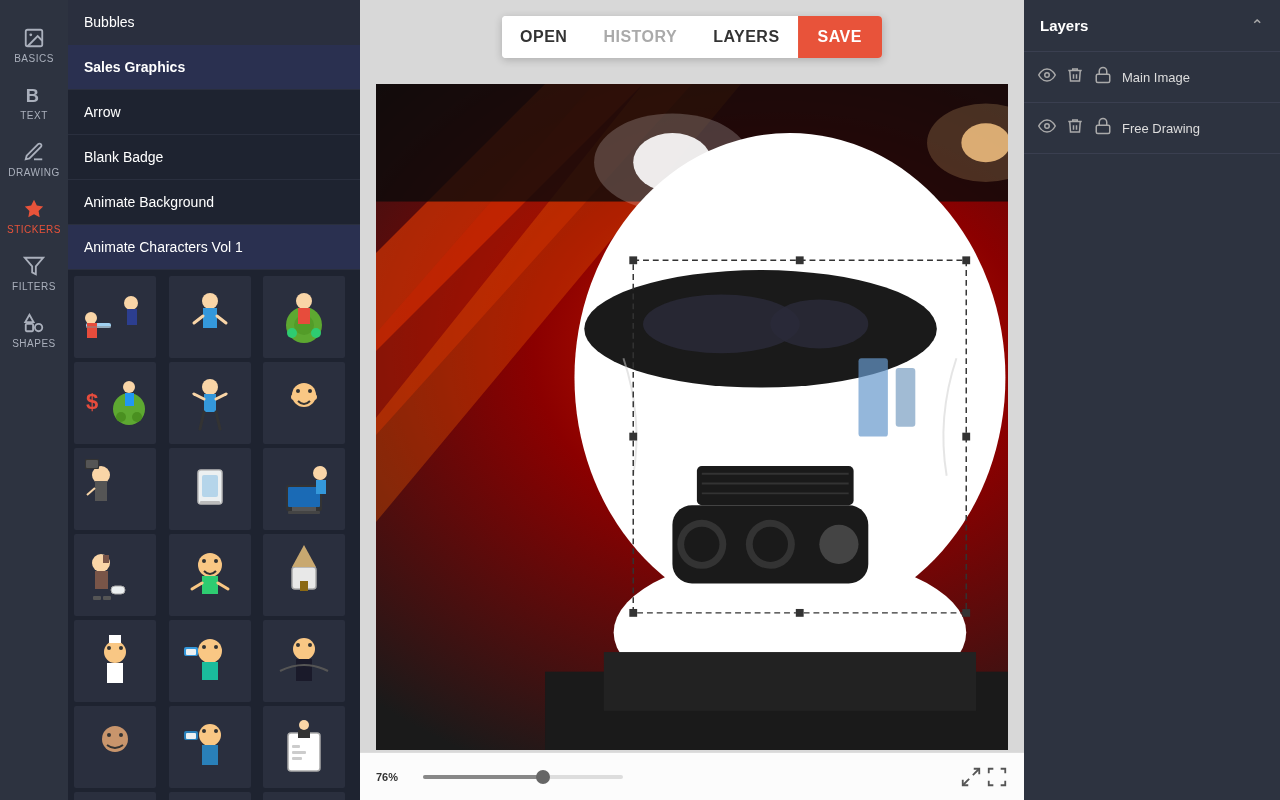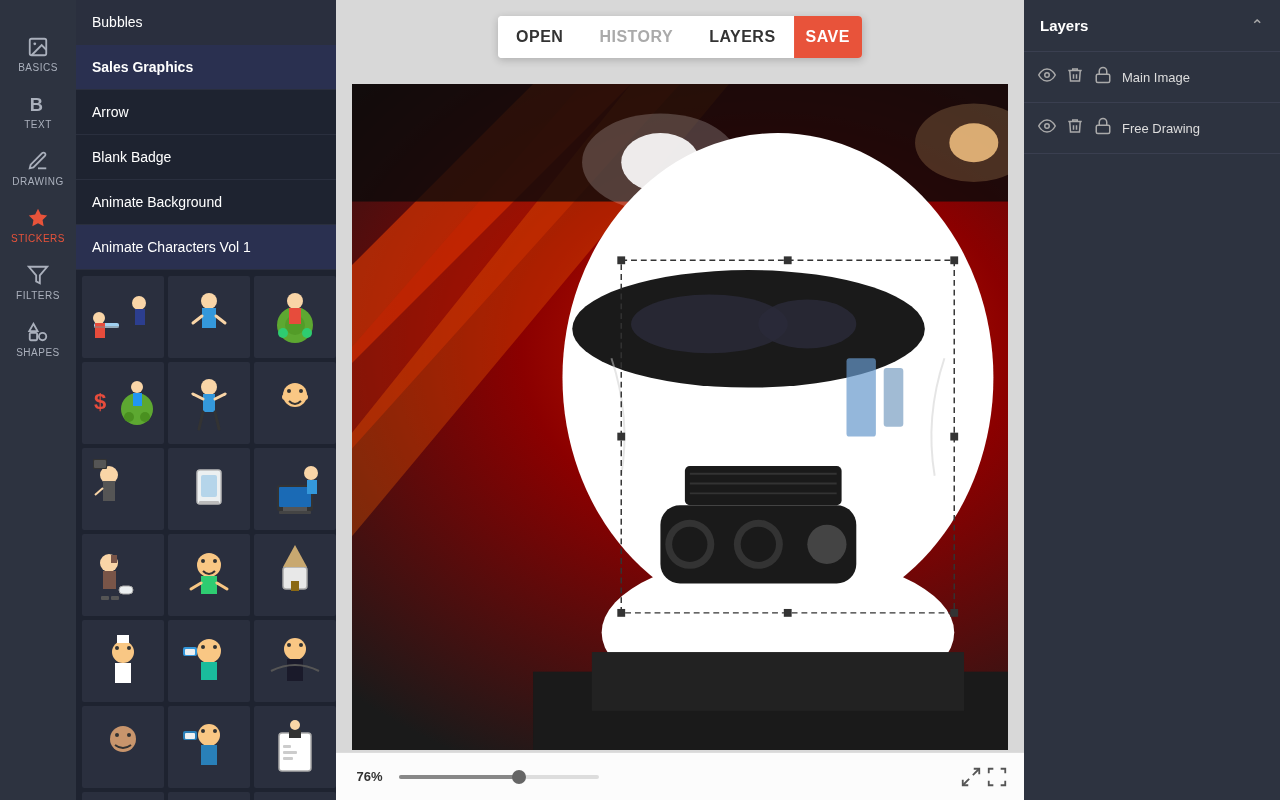--- a/index.html
+++ b/index.html
@@ -1,45 +1,45 @@
 <!DOCTYPE html>
 <html><head>
   <meta charset="utf-8">
   <style>
     * { box-sizing: border-box; margin: 0; padding: 0; }
     body { width: 1280px; height: 800px; overflow: hidden; display: flex; font-family: Arial, sans-serif; background: #f0f0f0; }
 
     
     #left-sidebar {
-      width: 76px;
+      width: 68px;
       background: #2d3340;
       display: flex;
       flex-direction: column;
       align-items: flex-end;
-      padding-top: 26px;
+      padding-top: 17px;
       flex-shrink: 0;
     }
     .sidebar-icon-item {
       display: flex;
       flex-direction: column;
       align-items: center;
       padding: 10px 0;
       width: 100%;
       cursor: pointer;
       color: #aab0bc;
       font-size: 10px;
       text-transform: uppercase;
       letter-spacing: 0.5px;
     }
     .sidebar-icon-item.active { color: #ff6b6b; }
     .sidebar-icon-item svg { margin-bottom: 4px; }
 
     
     #panel {
-      width: 260px;
+      width: 292px;
       background: #1e2330;
       display: flex;
       flex-direction: column;
       flex-shrink: 0;
       overflow: hidden;
     }
     .panel-category {
       padding: 14px 16px;
       color: #ffffff;
       font-size: 14px;
@@ -106,21 +106,21 @@
       cursor: pointer;
       border: none;
       background: white;
       color: #333;
       letter-spacing: 0.5px;
     }
     .toolbar-btn.active { color: #333; font-weight: 700; }
     .toolbar-btn.save {
       background: #e8533a;
       color: white;
-      padding: 12px 12px;
+      padding: 12px 20px;
     }
 
     #canvas-container {
       position: absolute;
       top: 84px;
       left: 16px;
       right: 16px;
       bottom: 50px;
       background: #c8c8c8;
       overflow: hidden;
@@ -133,25 +133,24 @@
       right: 0;
       height: 48px;
       background: rgba(255,255,255,0.92);
       display: flex;
       align-items: center;
       padding: 0 16px;
       gap: 12px;
       border-top: 1px solid #ddd;
     }
     .zoom-percent {
-      font-size: 13px;
+      font-size: 11px;
       font-weight: 600;
       color: #333;
       min-width: 35px;
-      text-align: center;
     }
     .zoom-slider {
       flex: 1;
       max-width: 200px;
       height: 4px;
       border-radius: 2px;
       background: #ddd;
       position: relative;
       cursor: pointer;
     }

